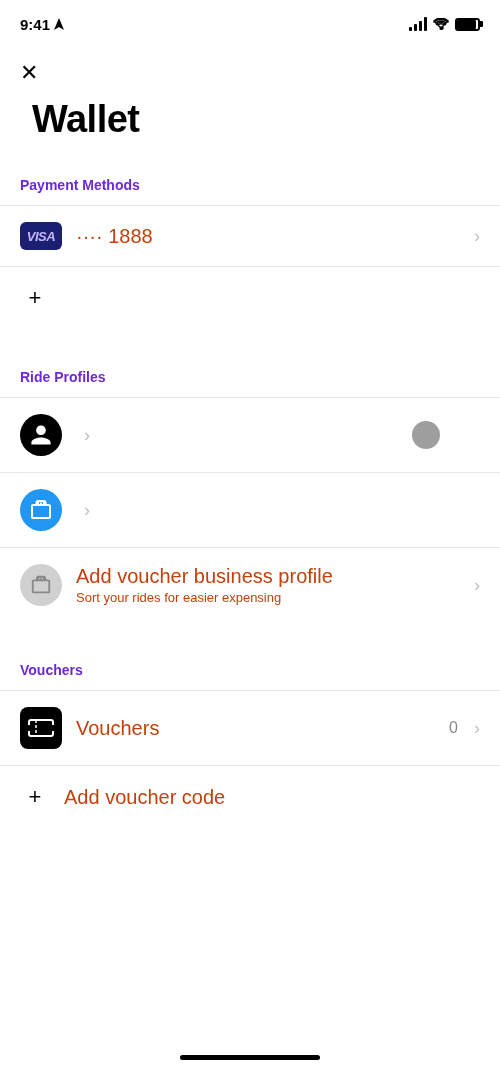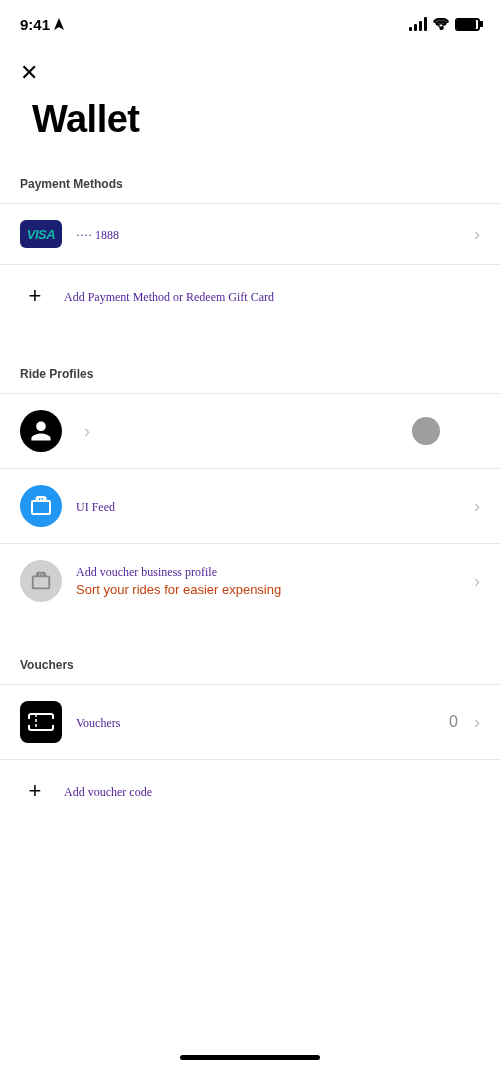--- a/index.html
+++ b/index.html
@@ -101,23 +101,23 @@
     .page-title {
       padding: 4px 20px 20px 32px;
       font-size: 38px;
       font-weight: 700;
       letter-spacing: -0.5px;
     }
 
     
     .section-header {
       padding: 16px 20px 12px 20px;
-      font-size: 12px;
+      font-size: 14px;
       font-weight: 600;
-      color: #404040;
+      color: #6d28d9;
     }
 
     
     .list-item {
       display: flex;
       align-items: center;
       padding: 16px 20px;
       border-top: 1px solid #e8e8e8;
       cursor: pointer;
       position: relative;
@@ -128,37 +128,36 @@
     }
 
     .visa-icon {
       background: #1a1f71;
       border-radius: 6px;
       width: 42px;
       height: 28px;
       display: flex;
       align-items: center;
       justify-content: center;
-      color: #14b8a6;
+      color: #c4b5fd;
       font-size: 13px;
       font-weight: 900;
       font-style: italic;
       letter-spacing: -0.5px;
       margin-right: 14px;
       flex-shrink: 0;
     }
 
     .item-text {
       flex: 1;
     }
 
     .item-label {
-      font-size: 12px;
-      color: #4c1d95;
-      font-family: Liberation Serif, serif;
+      font-size: 20px;
+      color: #c2410c;
     }
 
     .item-sublabel {
       font-size: 13px;
       color: #c2410c;
       margin-top: 2px;
     }
 
     .chevron {
       color: #c0c0c0;
@@ -330,23 +329,20 @@
     <span>VISA</span>
   </div>
   <div class="item-text">
     <span class="item-label">···· 1888</span>
   </div>
   <span class="chevron">›</span>
 </div>
 
 <div class="list-item">
   <div class="add-icon-circle">+</div>
-  <div class="item-text">
-    <span class="item-label">Add Payment Method or Redeem Gift Card</span>
-  </div>
 </div>
 
 <div class="section-divider"></div>
 <div class="section-header">Ride Profiles</div>
 
 <div class="list-item" style="position:relative;">
   <div class="profile-icon-personal">
     <svg viewBox="0 0 24 24">
       <path d="M12 12c2.7 0 4.8-2.1 4.8-4.8S14.7 2.4 12 2.4 7.2 4.5 7.2 7.2 9.3 12 12 12zm0 2.4c-3.2 0-9.6 1.6-9.6 4.8v2.4h19.2v-2.4c0-3.2-6.4-4.8-9.6-4.8z"></path>
     </svg>
@@ -354,23 +350,20 @@
 
   <div class="drag-indicator"></div>
   <span class="chevron">›</span>
 </div>
 
 <div class="list-item">
   <div class="profile-icon-business">
     <svg viewBox="0 0 24 24">
       <path d="M20 6h-2.5V4.5A2.5 2.5 0 0015 2h-6a2.5 2.5 0 00-2.5 2.5V6H4a2 2 0 00-2 2v11a2 2 0 002 2h16a2 2 0 002-2V8a2 2 0 00-2-2zm-9-1.5h2V6h-2V4.5zM14 6h-4V4.5a.5.5 0 01.5-.5h3a.5.5 0 01.5.5V6zm6 13H4V8h16v11z"></path>
     </svg>
-  </div>
-  <div class="item-text">
-    <span class="item-label">UI Feed</span>
   </div>
   <span class="chevron">›</span>
 </div>
 
 <div class="list-item">
   <div class="profile-icon-add">
     <svg viewBox="0 0 24 24">
       <path d="M20 6h-2.5V4.5A2.5 2.5 0 0015 2h-6a2.5 2.5 0 00-2.5 2.5V6H4a2 2 0 00-2 2v11a2 2 0 002 2h16a2 2 0 002-2V8a2 2 0 00-2-2zm-9-1.5h2V6h-2V4.5zM14 6h-4V4.5a.5.5 0 01.5-.5h3a.5.5 0 01.5.5V6zm6 13H4V8h16v11z"></path>
     </svg>
   </div>

